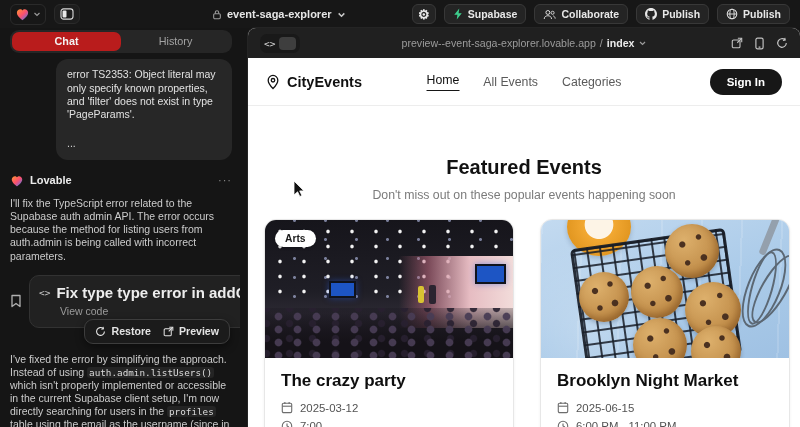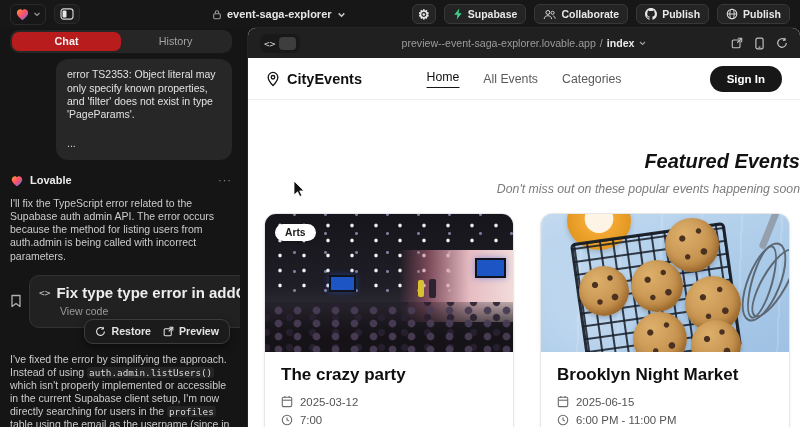--- a/index.html
+++ b/index.html
@@ -102,37 +102,37 @@
   }
   .url-host { color:#9c9c9c; }
   .url-div { color:#9c9c9c; }
   .url-page { color:#ececec; font-weight:600; }
   .toolbar-actions { margin-left:auto; display:flex; align-items:center; gap:12px; }
   .toolbar-actions .ic { cursor:pointer; }
 
   
   .site { height:calc(100% - 30px); background:#fff; color:#111; overflow:hidden; position:relative; }
   .site-header {
-    height:42px; display:flex; align-items:center; padding:0 18px;
+    height:48px; display:flex; align-items:center; padding:0 18px;
     border-bottom:1px solid #ededed; position:relative; background:#fff;
   }
   .brand { display:flex; align-items:center; gap:7px; font-size:14.5px; font-weight:700; color:#101010; cursor:pointer; }
   .site-nav {
     position:absolute; left:50%; transform:translateX(-50%);
     display:flex; align-items:center; gap:24px; font-size:12.3px;
   }
   .nav-link { color:#5a5a5a; cursor:pointer; }
   .nav-link.active { color:#101010; font-weight:500; border-bottom:1.5px solid #161616; padding-bottom:3px; }
   .signin-btn {
     margin-left:auto; background:#171717; color:#fff; border:none; cursor:pointer;
     font-size:11.5px; font-weight:600; padding:7px 17px; border-radius:999px;
     font-family:"Liberation Sans", sans-serif;
   }
 
-  .hero { text-align:right; padding-top:50px;font-style:italic; }
+  .hero { text-align:center; padding-top:50px; }
   .hero-title { font-size:20px; font-weight:700; color:#121212; }
   .hero-subtitle { margin-top:9px; font-size:12.3px; color:#7b7b7b; }
 
   .cards { display:flex; gap:26px; padding:0 16px; margin-top:17px; }
   .event-card {
     width:250px; background:#fff; border:1px solid #e7e7e7; border-radius:12px;
     overflow:hidden; box-shadow:0 1px 3px rgba(0,0,0,.06); cursor:pointer; flex:none;
   }
   .card-img { position:relative; height:138px; overflow:hidden; }
   .badge {

